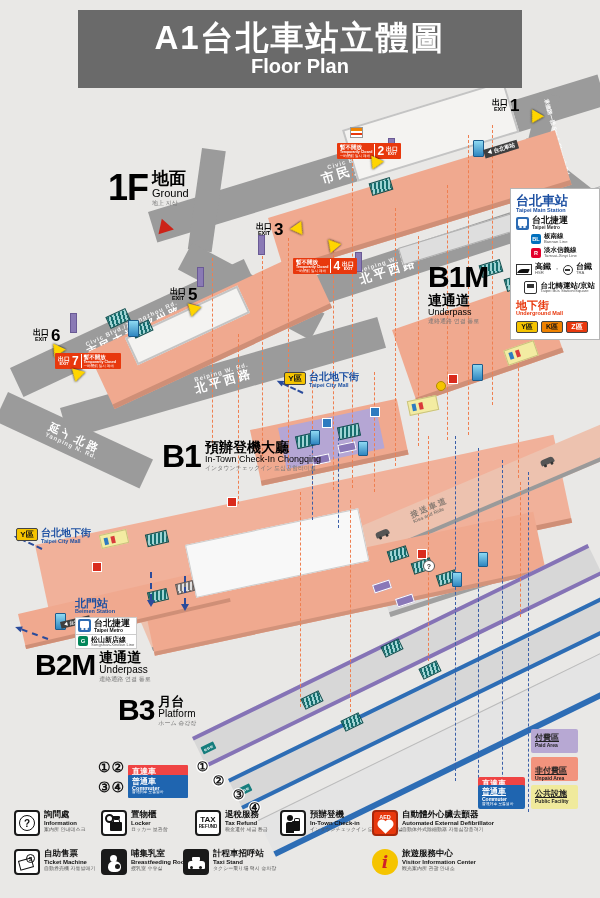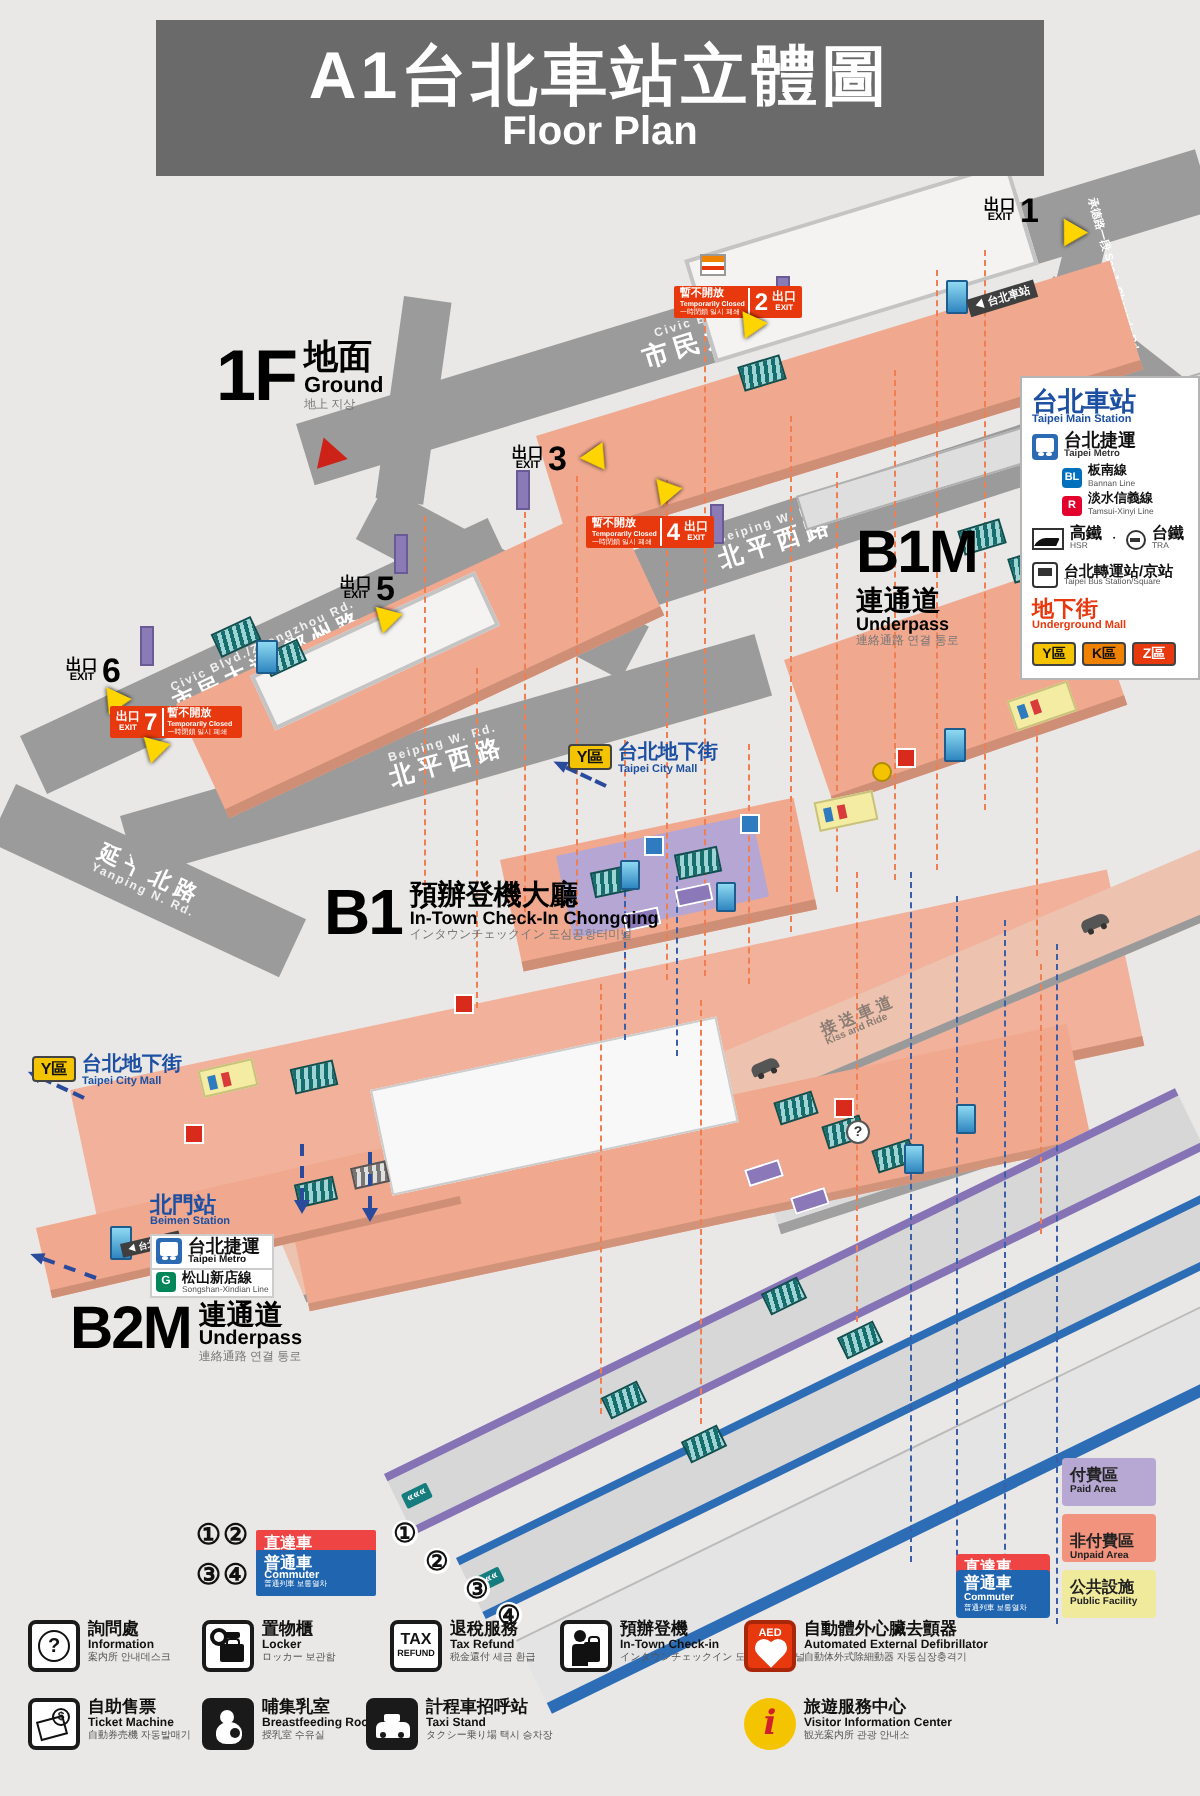--- a/index.html
+++ b/index.html
@@ -63,21 +63,21 @@
   .exitc .num{font-size:12px;font-weight:bold;}
   .exitc .exw .zh{font-size:6px;}
   .exitc .exw .en{font-size:4px;}
   .tri{position:absolute;width:0;height:0;border-left:7px solid transparent;border-right:7px solid transparent;
        border-top:12px solid #ffd500;filter:drop-shadow(0 0 1px #000);z-index:6;}
   
   .flabel{position:absolute;display:flex;gap:4px;z-index:6;color:#000;line-height:1;align-items:flex-start;}
   .flabel .code{font-weight:bold;letter-spacing:-1px;}
   .flabel .stack{display:flex;flex-direction:column;gap:1px;}
   .flabel .zh{font-weight:bold;}
-  .flabel .en{font-weight:bold;}
+  .flabel .en{font-weight:normal;}
   .flabel .sub{color:#777;font-size:6px;}
   
   .slbox{position:absolute;left:510px;top:188px;width:90px;background:#fff;border:1px solid #b5b5b5;
          padding:5px 4px 6px 5px;z-index:7;box-sizing:border-box;}
   .sl-title{color:#1d50a2;font-weight:bold;font-size:13px;line-height:1;}
   .sl-title-en{color:#1d50a2;font-size:5.5px;font-weight:bold;margin-bottom:3px;}
   .sl-row{display:flex;align-items:center;gap:3px;margin-top:3px;}
   .sl-zh{font-size:9px;font-weight:bold;line-height:1;}
   .sl-en{font-size:4.8px;font-weight:bold;color:#333;line-height:1.1;}
   .sl-sm-zh{font-size:6.5px;font-weight:bold;line-height:1;}
@@ -130,21 +130,21 @@
   .plg-box{width:60px;height:23px;display:flex;flex-direction:column;justify-content:center;padding-left:4px;
            color:#fff;line-height:1;box-sizing:border-box;border-radius:1px;}
   .plg-box .zh{font-size:8px;font-weight:bold;}
   .plg-box .en{font-size:5.5px;font-weight:bold;}
   .plg-box .sub{font-size:3.8px;}
   .bg-express{background:#ef4444;margin-top:20px;}
   .bg-commuter{background:#1f65b0;}
   
   .albox{position:absolute;width:47px;height:24px;border-radius:2px;display:flex;flex-direction:column;
          justify-content:center;padding-left:4px;line-height:1.05;z-index:7;box-sizing:border-box;}
-  .albox .zh{font-size:8px;font-weight:bold;}
+  .albox .zh{font-size:8px;font-weight:bold;text-decoration:underline;}
   .albox .en{font-size:5px;font-weight:bold;}
   .albox .sub{font-size:3.8px;}
   .al-paid{background:#b7a8d3;color:#222;}
   .al-unpaid{background:#f2937d;color:#222;}
   .al-fac{background:#f0ea9c;color:#222;}
   
   .fitem{position:absolute;display:flex;align-items:flex-start;gap:4px;z-index:7;}
   .fi{width:26px;height:26px;flex:0 0 auto;border:2px solid #1a1a1a;border-radius:4px;background:#fff;
       position:relative;display:flex;align-items:center;justify-content:center;box-sizing:border-box;
       flex-direction:column;}
@@ -383,20 +383,28 @@
       </span>
   </div>
   <div class="flabel" style="left:35px;top:650px;">
     <span class="code" style="font-size:30px;">B2M</span>
     <span class="stack">
         <span class="zh nw" style="font-size:14px;">連通道</span>
       <span class="en nw" style="font-size:10px;">Underpass</span>
       <span class="sub nw">連絡通路 연결 통로</span>
       </span>
   </div>
+  <div class="flabel" style="left:118px;top:695px;">
+    <span class="code" style="font-size:30px;">B3</span>
+    <span class="stack">
+        <span class="zh nw" style="font-size:13px;">月台</span>
+      <span class="en nw" style="font-size:10px;">Platform</span>
+      <span class="sub nw">ホーム 승강장</span>
+      </span>
+  </div>
 
   <div class="plg-row" style="left:98px;top:745px;">
     <span class="plg-nums">①②</span>
     <span class="plg-box bg-express">
         <span class="zh nw">直達車</span>
       <span class="en nw">Express</span>
       <span class="sub nw">快速列車 직행열차</span>
       </span>
   </div>
   <div class="plg-row" style="left:98px;top:775px;">
@@ -478,21 +486,21 @@
           <span class="sl-sm-zh nw" style="display:block;font-size:8px;">高鐵</span>
         <span class="sl-sm-en nw" style="display:block;">HSR</span>
         </span>
       <span style="font-size:6px;">・</span>
       <span class="icon-tra"></span>
       <span>
           <span class="sl-sm-zh nw" style="display:block;font-size:8px;">台鐵</span>
         <span class="sl-sm-en nw" style="display:block;">TRA</span>
         </span>
     </div>
-    <div class="sl-row" style="margin-top:5px;">
+    <div class="sl-row" style="margin-top:5px;justify-content:flex-end;">
       <span class="icon-bus"></span>
       <span>
           <span class="sl-sm-zh nw" style="display:block;font-size:7.5px;">台北轉運站/京站</span>
         <span class="sl-sm-en nw" style="display:block;">Taipei Bus Station/Square</span>
         </span>
     </div>
     <div style="margin-top:6px;line-height:1;">
       <span class="mall-red nw" style="font-size:11px;display:block;">地下街</span>
       <span class="mall-red nw" style="font-size:5.5px;display:block;">Underground Mall</span>
     </div>

